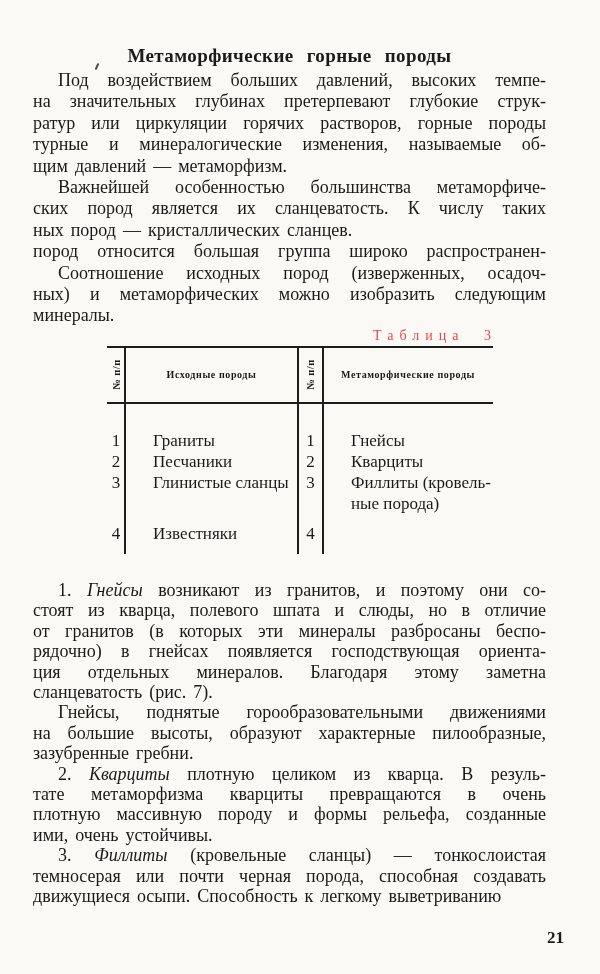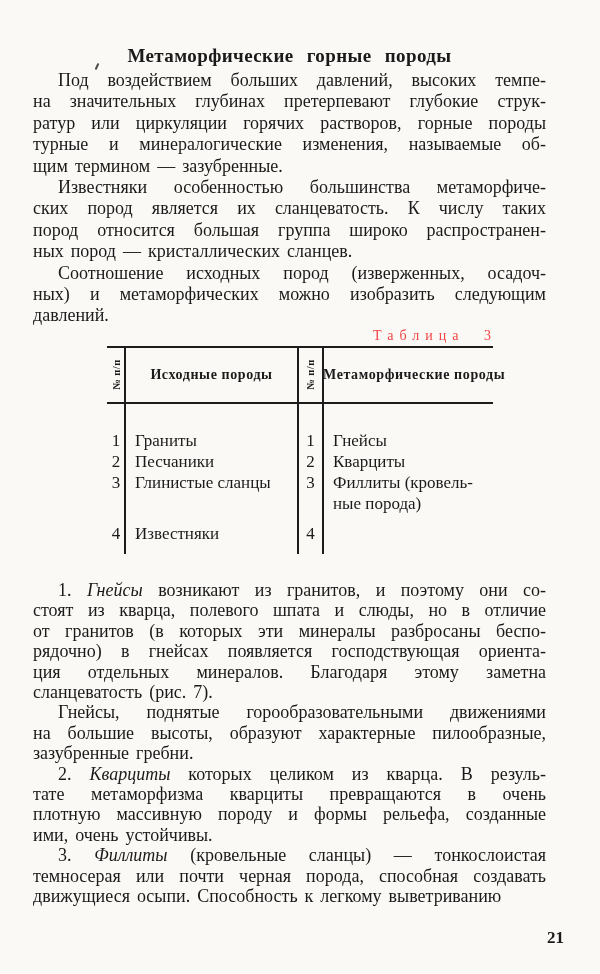--- a/index.html
+++ b/index.html
@@ -39,64 +39,64 @@
   .thead {
     display:grid; grid-template-columns:18px 173px 25px 170px;
     height:54px; border-bottom:2px solid #1c1c1c; align-items:center;
   }
   .thead .hnum { display:flex; align-items:center; justify-content:center; height:100%; }
   .rot {
     display:inline-block; transform:rotate(-90deg); white-space:nowrap;
     font-size:10.5px; font-weight:bold; letter-spacing:.5px;
   }
   .thead .hname {
-    text-align:center; font-weight:bold; font-size:14px;
+    text-align:center; font-weight:bold; font-size:10px;
     letter-spacing:.6px; line-height:14px; white-space:nowrap;
   }
   .tbody { padding:26px 0 10px; }
   .trow {
     display:grid; grid-template-columns:18px 173px 25px 170px;
     font-size:17px; line-height:21px;
   }
   .trow.gap { margin-top:9px; }
   .cnum { text-align:center; }
-  .cname { padding-left:10px; white-space:pre-line; }
+  .cname { padding-left:10px; white-space:pre-line;margin-left:18px; }
   .para.p4 { margin-top:26px; }
   .pageno {
     position:absolute; top:928px; right:36px;
     font-size:17px; font-weight:bold;
   }
 </style>
 </head>
 <body>
 
 <div class="page">
   <div class="speck"></div>
 
   <h1 class="title">Метаморфические горные породы</h1>
 
   <div class="para p1 upper">
     <div class="line first">Под воздействием больших давлений, высоких темпе-</div>
     <div class="line">на значительных глубинах претерпевают глубокие струк-</div>
     <div class="line">ратур или циркуляции горячих растворов, горные породы</div>
     <div class="line">турные и минералогические изменения, называемые об-</div>
-    <div class="line last">щим термином — зазубренные.</div>
+    <div class="line last">щим давлений — метаморфизм.</div>
   </div>
 
   <div class="para upper">
-    <div class="line first">Известняки особенностью большинства метаморфиче-</div>
+    <div class="line first">Важнейшей особенностью большинства метаморфиче-</div>
     <div class="line">ских пород является их сланцеватость. К числу таких</div>
+    <div class="line last">ных пород — кристаллических сланцев.</div>
     <div class="line">пород относится большая группа широко распространен-</div>
-    <div class="line last">ных пород — кристаллических сланцев.</div>
   </div>
 
   <div class="para upper">
     <div class="line first">Соотношение исходных пород (изверженных, осадоч-</div>
     <div class="line">ных) и метаморфических можно изобразить следующим</div>
-    <div class="line last">давлений.</div>
+    <div class="line last">минералы.</div>
   </div>
 
   <div class="tlabel">Таблица 3</div>
 
   <div class="rtable">
     <div class="vline v1"></div>
     <div class="vline v2"></div>
     <div class="vline v3"></div>
 
     <div class="thead">
@@ -147,21 +147,21 @@
     <div class="line last">сланцеватость (рис. 7).</div>
   </div>
 
   <div class="para lower">
     <div class="line first">Гнейсы, поднятые горообразовательными движениями</div>
     <div class="line">на большие высоты, образуют характерные пилообразные,</div>
     <div class="line last">зазубренные гребни.</div>
   </div>
 
   <div class="para lower">
-    <div class="line first"><span>2.</span> <i>Кварциты</i><span> которых целиком из кварца. В резуль-</span></div>
+    <div class="line first"><span>2.</span> <i>Кварциты</i><span> плотную целиком из кварца. В резуль-</span></div>
     <div class="line">тате метаморфизма кварциты превращаются в очень</div>
     <div class="line">плотную массивную породу и формы рельефа, созданные</div>
     <div class="line last">ими, очень устойчивы.</div>
   </div>
 
   <div class="para lower">
     <div class="line first"><span>3.</span> <i>Филлиты</i><span> (кровельные сланцы) — тонкослоистая</span></div>
     <div class="line">темносерая или почти черная порода, способная создавать</div>
     <div class="line last">движущиеся осыпи. Способность к легкому выветриванию</div>
   </div>

